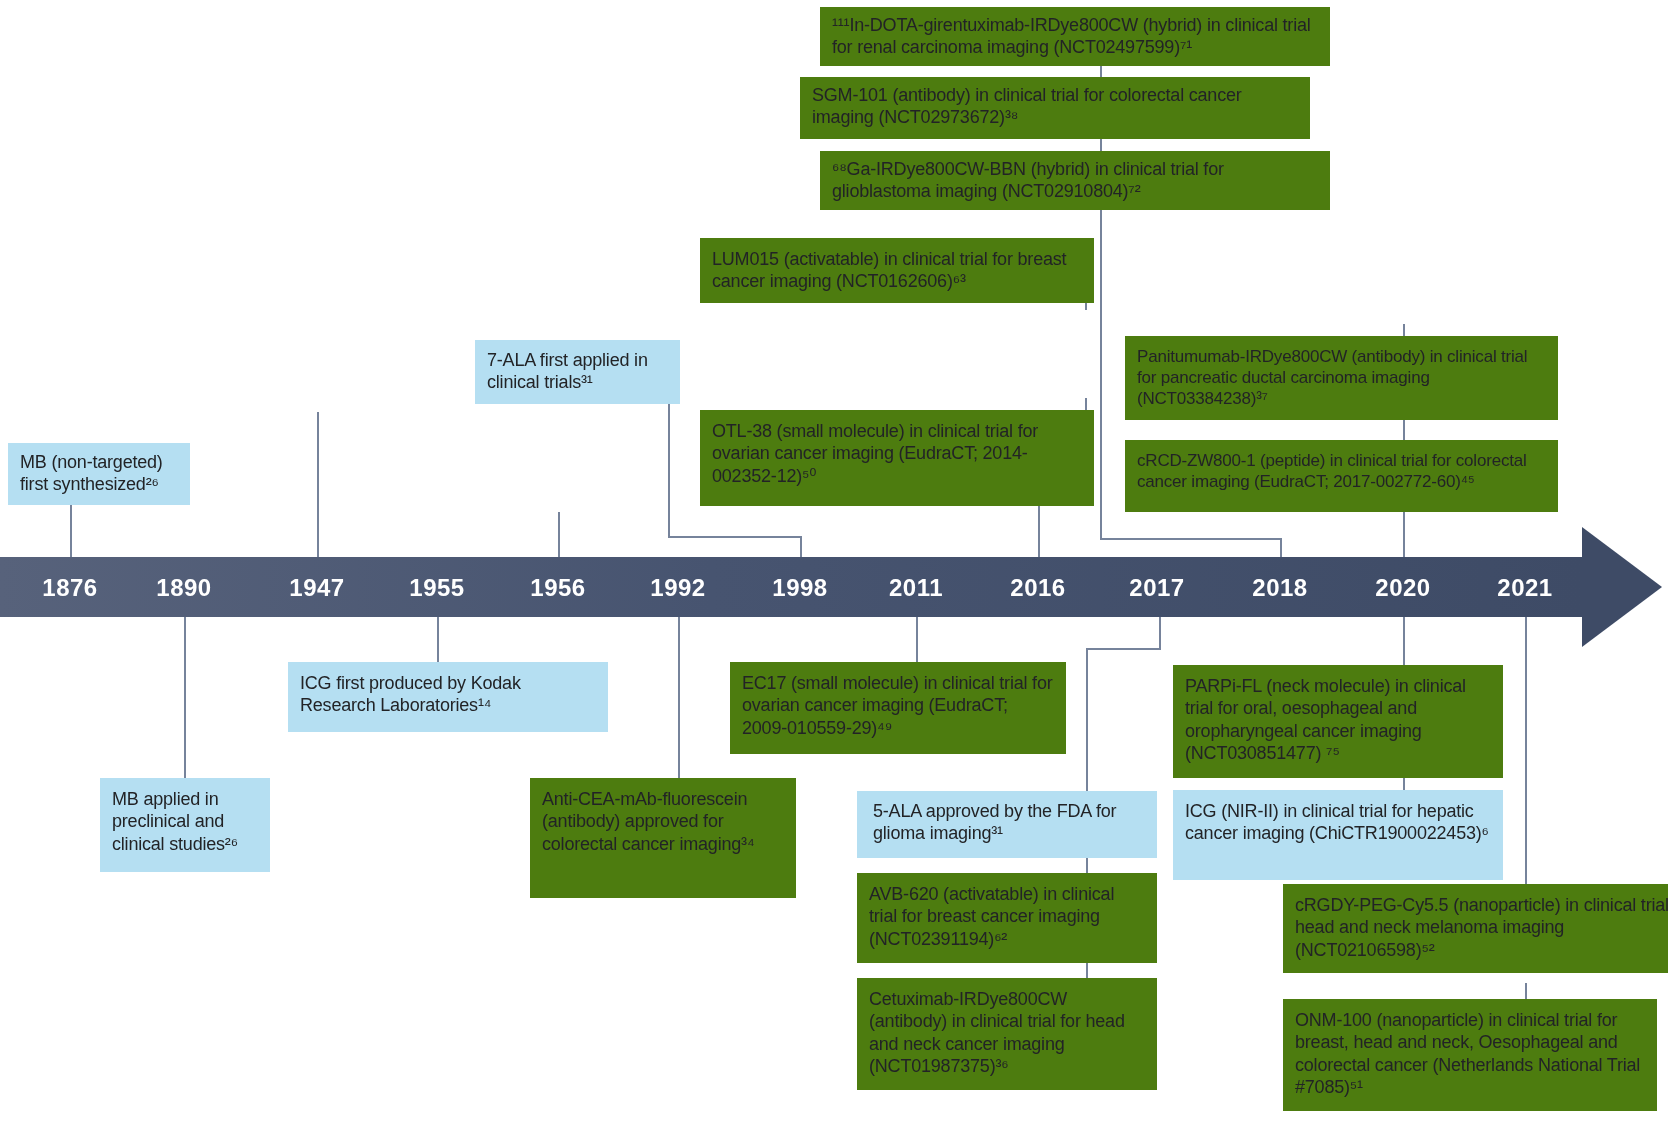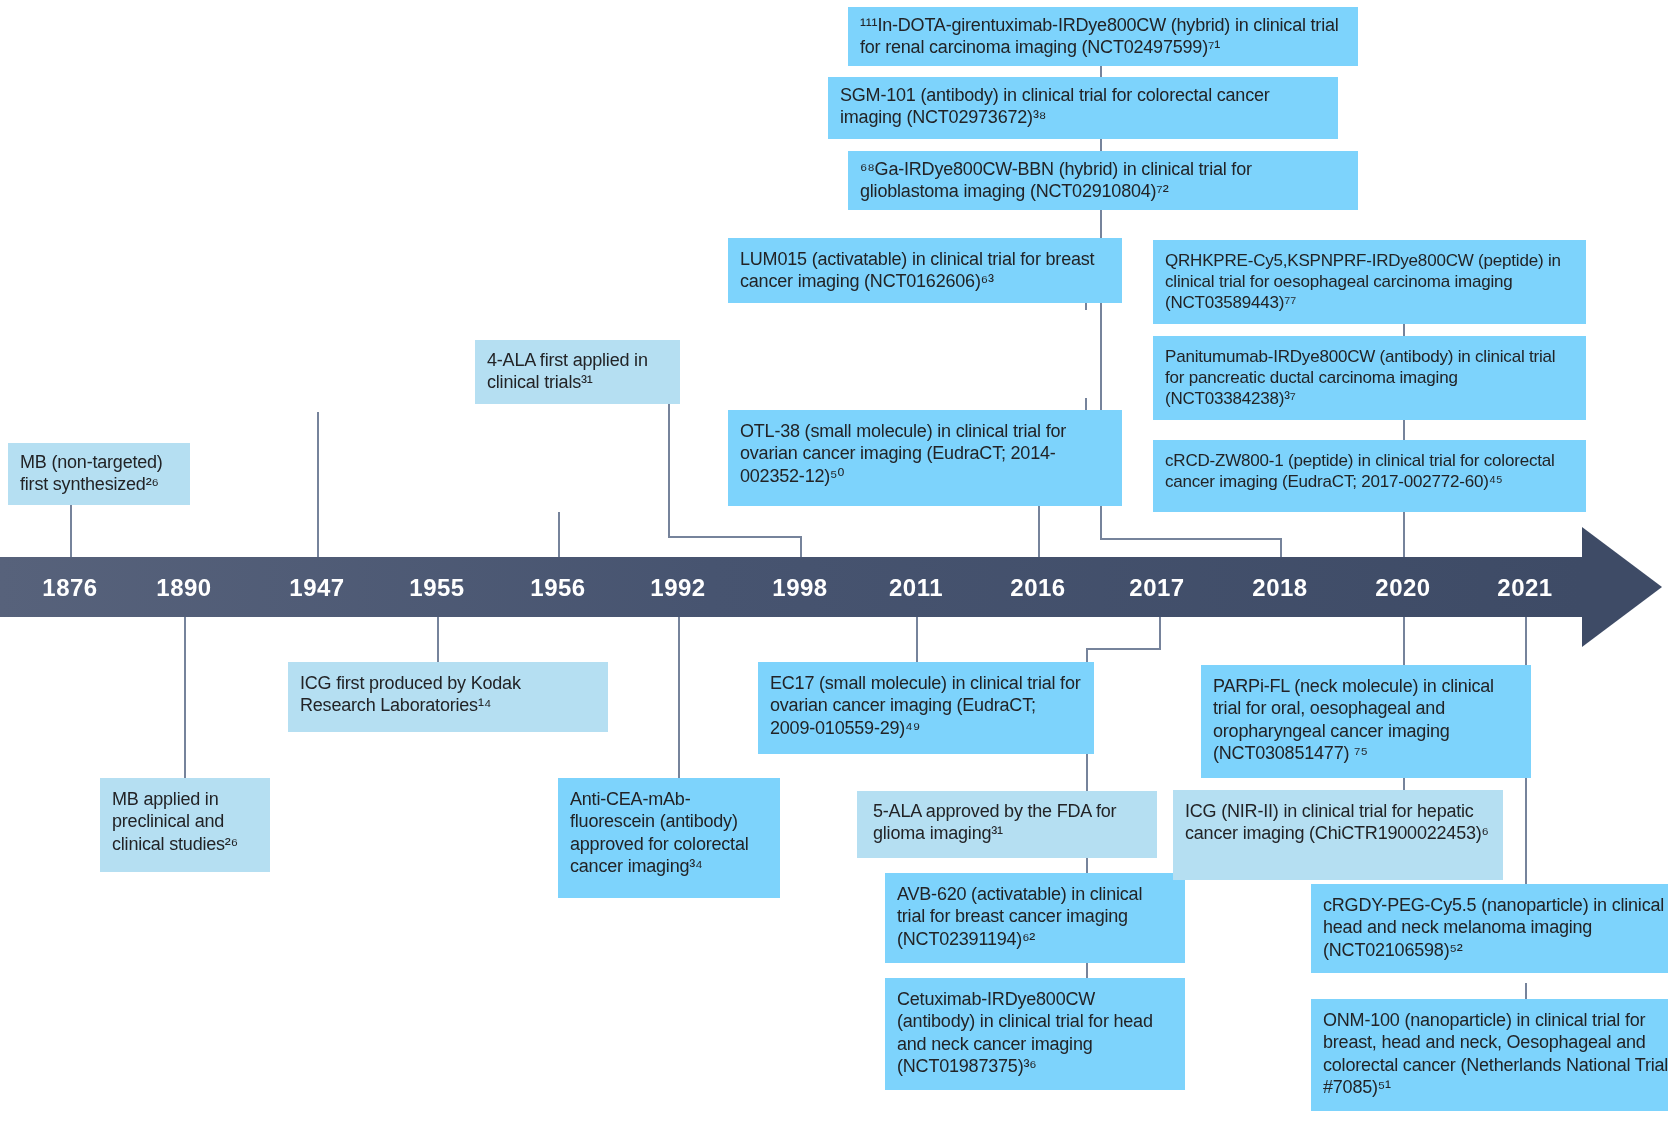--- a/index.html
+++ b/index.html
@@ -4,21 +4,21 @@
 <style>
   html,body{margin:0;padding:0;background:#ffffff;}
   .canvas{
     position:relative;width:1668px;height:1122px;background:#ffffff;overflow:hidden;
     font-family:"Liberation Sans","DejaVu Sans",sans-serif;color:#222326;
   }
   .box{
     position:absolute;box-sizing:border-box;padding:10px 12px;
     font-size:18px;line-height:1.24;letter-spacing:-0.2px;
   }
-  .grey{background:#7dd3fc;margin-left:28px;}
+  .grey{background:#4d7c0f;}
   .blue{background:#b5dff2;}
   .sm{font-size:17px;}
   .tp{padding:7px 12px;}
   .bar{
     position:absolute;left:0;top:557px;width:1582px;height:60px;
     background:linear-gradient(90deg,#57627b 0%,#475470 45%,#3e4b66 100%);
   }
   .arrowhead{
     position:absolute;left:1582px;top:527px;width:0;height:0;
     border-top:60px solid transparent;border-bottom:60px solid transparent;
@@ -86,30 +86,29 @@
   <div class="lv" style="left:1525px;top:617px;height:277px"></div>
   <div class="lv" style="left:1525px;top:983px;height:16px"></div>
 
   <div class="box grey tp" style="left:820px;top:7px;width:510px;min-height:58px">¹¹¹In-DOTA-girentuximab-IRDye800CW (hybrid) in clinical trial for renal carcinoma imaging (NCT02497599)⁷¹</div>
   <div class="box grey tp" style="left:800px;top:77px;width:510px;min-height:62px">SGM-101 (antibody) in clinical trial for colorectal cancer imaging (NCT02973672)³⁸</div>
   <div class="box grey tp" style="left:820px;top:151px;width:510px;min-height:57px">⁶⁸Ga-IRDye800CW-BBN (hybrid) in clinical trial for glioblastoma imaging (NCT02910804)⁷²</div>
 
   <div class="box grey" style="left:700px;top:238px;width:394px;min-height:60px">LUM015 (activatable) in clinical trial for breast cancer imaging (NCT0162606)⁶³</div>
   <div class="box grey" style="left:700px;top:410px;width:394px;min-height:96px">OTL-38 (small molecule) in clinical trial for ovarian cancer imaging (EudraCT; 2014-002352-12)⁵⁰</div>
 
-  <div class="box grey sm" style="left:1125px;top:240px;width:433px;min-height:84px">QRHKPRE-Cy5,KSPNPRF-IRDye800CW (peptide) in clinical trial for oesophageal carcinoma imaging (NCT03589443)⁷⁷</div>
   <div class="box grey sm" style="left:1125px;top:336px;width:433px;min-height:84px">Panitumumab-IRDye800CW (antibody) in clinical trial for pancreatic ductal carcinoma imaging (NCT03384238)³⁷</div>
   <div class="box grey sm" style="left:1125px;top:440px;width:433px;min-height:72px">cRCD-ZW800-1 (peptide) in clinical trial for colorectal cancer imaging (EudraCT; 2017-002772-60)⁴⁵</div>
 
   <div class="box blue" style="left:8px;top:443px;width:182px;min-height:62px;padding:8px 12px">MB (non-targeted) first synthesized²⁶</div>
-  <div class="box blue" style="left:475px;top:340px;width:205px;min-height:64px;padding:9px 12px">4-ALA first applied in clinical trials³¹</div>
+  <div class="box blue" style="left:475px;top:340px;width:205px;min-height:64px;padding:9px 12px">7-ALA first applied in clinical trials³¹</div>
 
   <div class="box blue" style="left:100px;top:778px;width:170px;min-height:94px">MB applied in preclinical and clinical studies²⁶</div>
   <div class="box blue" style="left:288px;top:662px;width:320px;min-height:70px">ICG first produced by Kodak Research Laboratories¹⁴</div>
-  <div class="box grey" style="left:530px;top:778px;width:222px;min-height:120px">Anti-CEA-mAb-fluorescein (antibody) approved for colorectal cancer imaging³⁴</div>
+  <div class="box grey" style="left:530px;top:778px;width:266px;min-height:120px">Anti-CEA-mAb-fluorescein (antibody) approved for colorectal cancer imaging³⁴</div>
 
   <div class="box grey" style="left:730px;top:662px;width:336px;min-height:92px">EC17 (small molecule) in clinical trial for ovarian cancer imaging (EudraCT; 2009-010559-29)⁴⁹</div>
   <div class="box blue" style="left:857px;top:791px;width:300px;min-height:67px;padding:9px 16px">5-ALA approved by the FDA for glioma imaging³¹</div>
   <div class="box grey" style="left:857px;top:873px;width:300px;min-height:90px">AVB-620 (activatable) in clinical trial for breast cancer imaging (NCT02391194)⁶²</div>
   <div class="box grey" style="left:857px;top:978px;width:300px;min-height:112px">Cetuximab-IRDye800CW (antibody) in clinical trial for head and neck cancer imaging (NCT01987375)³⁶</div>
 
   <div class="box grey" style="left:1173px;top:665px;width:330px;min-height:113px">PARPi-FL (neck molecule) in clinical trial for oral, oesophageal and oropharyngeal cancer imaging (NCT030851477) ⁷⁵</div>
   <div class="box blue" style="left:1173px;top:790px;width:330px;min-height:90px">ICG (NIR-II) in clinical trial for hepatic cancer imaging (ChiCTR1900022453)⁶</div>
   <div class="box grey" style="left:1283px;top:884px;width:426px;min-height:89px">cRGDY-PEG-Cy5.5 (nanoparticle) in clinical trial for head and neck melanoma imaging (NCT02106598)⁵²</div>
   <div class="box grey" style="left:1283px;top:999px;width:374px;min-height:112px">ONM-100 (nanoparticle) in clinical trial for breast, head and neck, Oesophageal and colorectal cancer (Netherlands National Trial #7085)⁵¹</div>

